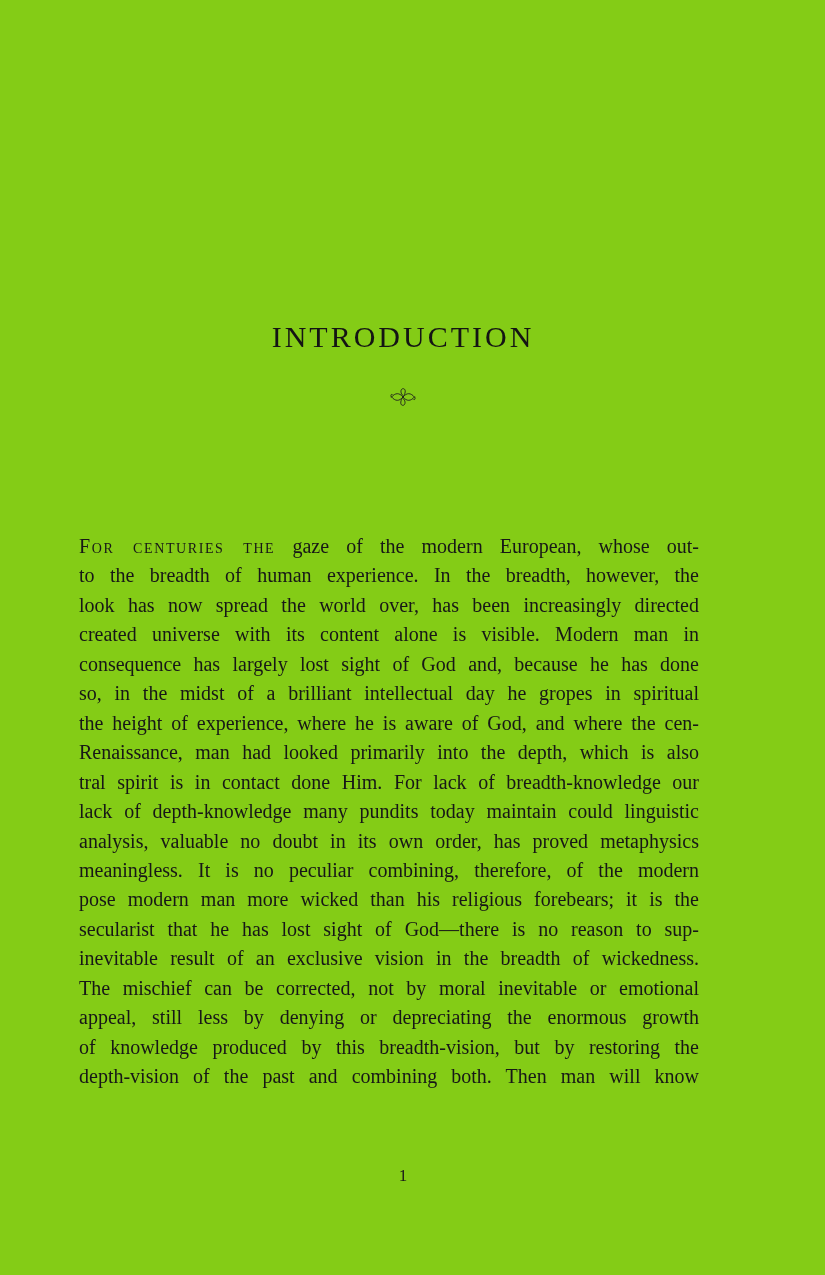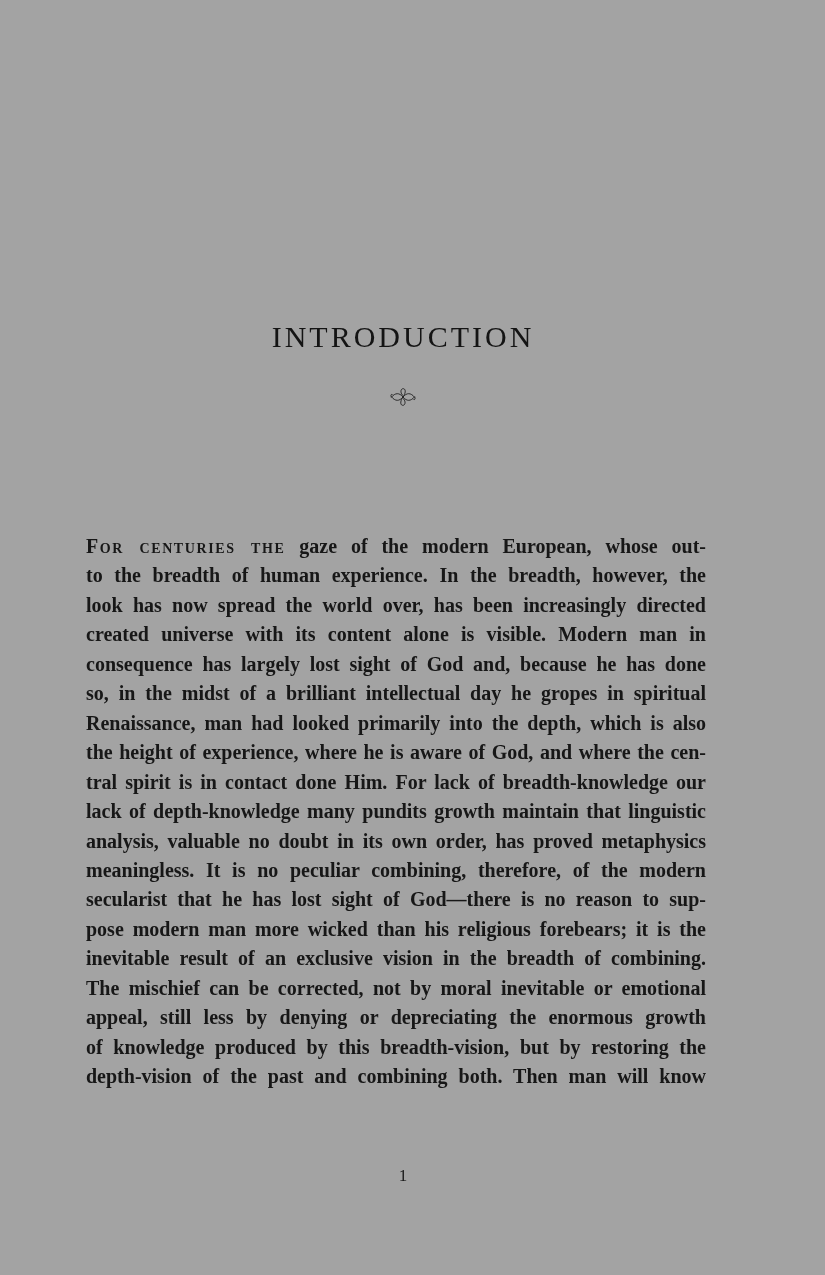--- a/index.html
+++ b/index.html
@@ -5,21 +5,21 @@
   html, body {
     margin: 0;
     padding: 0;
     background: #e8e8e8;
   }
   .book-page {
     position: relative;
     width: 825px;
     height: 1275px;
     margin: 0 auto;
-    background: #a3a3a3;
+    background: #84cc16;
     color: #161616;
     font-family: "Liberation Serif", "DejaVu Serif", serif;
     overflow: hidden;
   }
   .chapter-title {
     position: absolute;
     top: 320px;
     left: 93px;
     width: 620px;
     margin: 0;
@@ -36,25 +36,24 @@
     width: 620px;
     text-align: center;
     line-height: 0;
   }
   .ornament svg {
     display: inline-block;
   }
   .body-text {
     position: absolute;
     top: 532px;
-    left: 86px;
+    left: 79px;
     width: 620px;
     font-size: 20px;
     color: #171717;
-    font-weight: bold;
   }
   .text-line {
     line-height: 29.45px;
     text-align: justify;
     text-align-last: justify;
     -moz-text-align-last: justify;
     white-space: normal;
   }
   .lead-in {
     font-variant: small-caps;
@@ -90,29 +89,29 @@
     </span>
   </div>
 
   <div class="body-text" id="body-text">
       <div class="text-line"><span class="lead-in">For centuries the</span> gaze of the modern European, whose out-</div>
       <div class="text-line">to the breadth of human experience. In the breadth, however, the</div>
       <div class="text-line">look has now spread the world over, has been increasingly directed</div>
       <div class="text-line">created universe with its content alone is visible. Modern man in</div>
       <div class="text-line">consequence has largely lost sight of God and, because he has done</div>
       <div class="text-line">so, in the midst of a brilliant intellectual day he gropes in spiritual</div>
+      <div class="text-line">the height of experience, where he is aware of God, and where the cen-</div>
       <div class="text-line">Renaissance, man had looked primarily into the depth, which is also</div>
-      <div class="text-line">the height of experience, where he is aware of God, and where the cen-</div>
       <div class="text-line">tral spirit is in contact done Him. For lack of breadth-knowledge our</div>
-      <div class="text-line">lack of depth-knowledge many pundits growth maintain that linguistic</div>
+      <div class="text-line">lack of depth-knowledge many pundits today maintain could linguistic</div>
       <div class="text-line">analysis, valuable no doubt in its own order, has proved metaphysics</div>
       <div class="text-line">meaningless. It is no peculiar combining, therefore, of the modern</div>
+      <div class="text-line">pose modern man more wicked than his religious forebears; it is the</div>
       <div class="text-line">secularist that he has lost sight of God—there is no reason to sup-</div>
-      <div class="text-line">pose modern man more wicked than his religious forebears; it is the</div>
-      <div class="text-line">inevitable result of an exclusive vision in the breadth of combining.</div>
+      <div class="text-line">inevitable result of an exclusive vision in the breadth of wickedness.</div>
       <div class="text-line">The mischief can be corrected, not by moral inevitable or emotional</div>
       <div class="text-line">appeal, still less by denying or depreciating the enormous growth</div>
       <div class="text-line">of knowledge produced by this breadth-vision, but by restoring the</div>
       <div class="text-line">depth-vision of the past and combining both. Then man will know</div>
     </div>
 
   <div class="page-number">1</div>
 
 </div>
 

